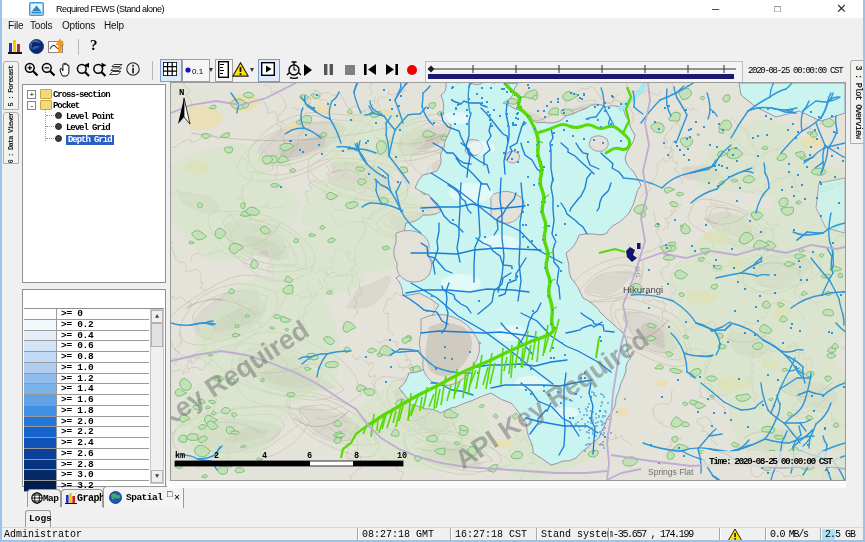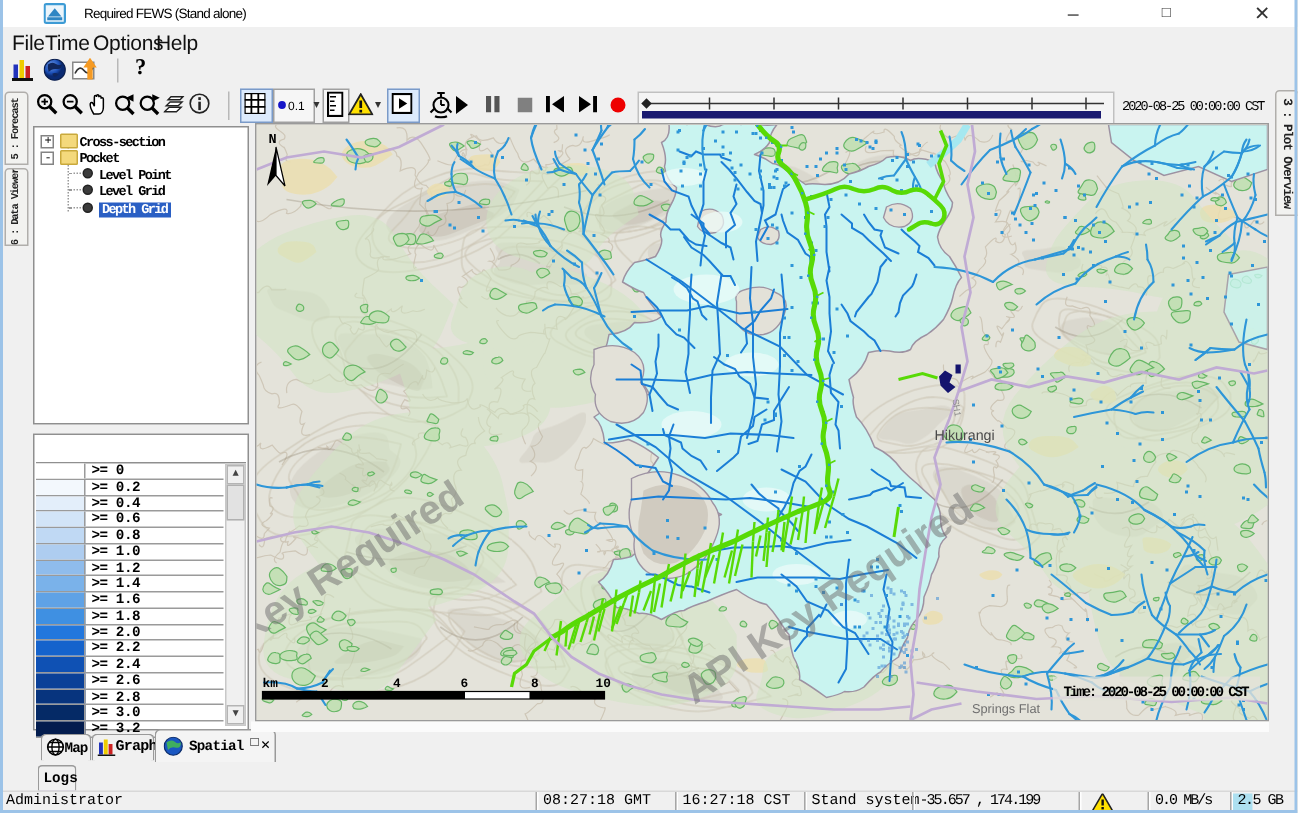--- a/index.html
+++ b/index.html
@@ -4,21 +4,21 @@
 html,body{margin:0;padding:0;}
 body{width:865px;height:542px;position:relative;overflow:hidden;background:#f0f0f0;
  font-family:"Liberation Sans",sans-serif;}
 .abs{position:absolute;}
 .mono{font-family:"Liberation Mono",monospace;}
 
 #title{left:0;top:0;width:865px;height:18px;background:#ffffff;border-left:1px solid #a9c4e2;border-right:1px solid #a9c4e2;box-sizing:border-box;}
 #title .txt{position:absolute;left:55px;top:3.5px;font-size:9px;letter-spacing:-0.5px;color:#000;}
 #winbtns span{position:absolute;top:1px;width:17px;height:15px;text-align:center;font-size:13px;color:#333;line-height:15px;}
 
-#menubar{left:1px;top:18px;width:863px;height:18px;background:#f0f0f0;font-size:14px;color:#111;letter-spacing:-0.2px;}
+#menubar{left:1px;top:18px;width:863px;height:18px;background:#f0f0f0;font-size:10px;color:#111;letter-spacing:-0.2px;}
 #menubar span{position:absolute;top:2px;}
 
 #tb1{left:1px;top:36px;width:863px;height:22px;background:#f0f0f0;}
 #tb2{left:1px;top:58px;width:863px;height:26px;background:#f0f0f0;}
 .vsep{position:absolute;width:1px;background:#b8b8b8;}
 
 .vtab{position:absolute;background:#f2f2f0;border:1px solid #b0aeab;border-radius:3px 3px 0 0;color:#222;
  font-family:"Liberation Mono",monospace;font-size:7px;font-weight:bold;text-align:center;overflow:hidden;}
 .vtab .rot{position:absolute;left:50%;top:50%;transform:translate(-50%,-50%) rotate(-90deg);white-space:nowrap;letter-spacing:-0.8px;}
 .vtab .rotr{position:absolute;left:50%;top:50%;transform:translate(-50%,-50%) rotate(90deg);white-space:nowrap;letter-spacing:-0.8px;font-size:8.5px;}
@@ -67,21 +67,21 @@
  <span class="txt">Required FEWS  (Stand alone)</span>
  <div id="winbtns">
    <span style="left:706px;">–</span>
    <span style="left:768px;font-size:10px;">□</span>
    <span style="left:832px;">✕</span>
  </div>
 </div>
 
 <div id="menubar" class="abs">
  <span style="left:7px">File</span>
-    <span style="left:29px">Time</span>
+    <span style="left:29px">Tools</span>
  <span style="left:61px">Options</span>
     <span style="left:103px">Help</span>
 </div>
 
 <div id="tb1" class="abs">
  <svg class="abs" style="left:7px;top:3px" width="15" height="15" viewBox="0 0 15 15">
   <rect x="1" y="4" width="3" height="10" fill="#2233bb"></rect>
       <rect x="5" y="1" width="3" height="13" fill="#eecc00"></rect>
       <rect x="9" y="5" width="3" height="9" fill="#cc2222"></rect>
       <rect x="0" y="13" width="14" height="2" fill="#111"></rect>

